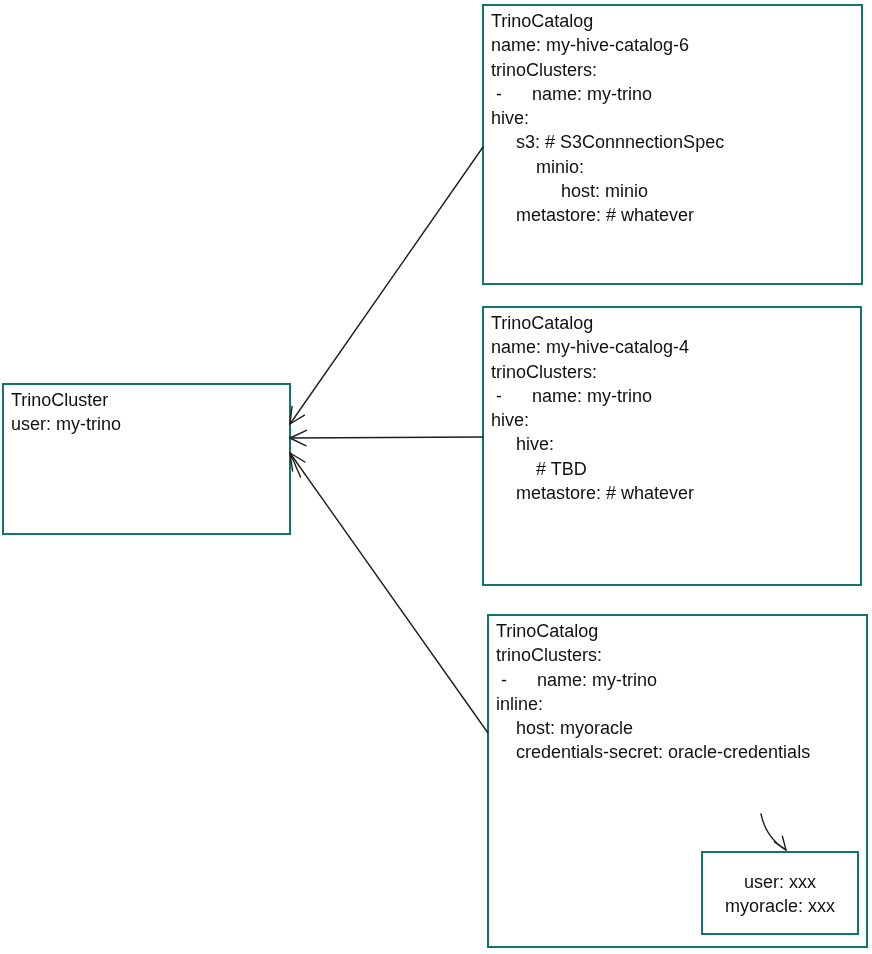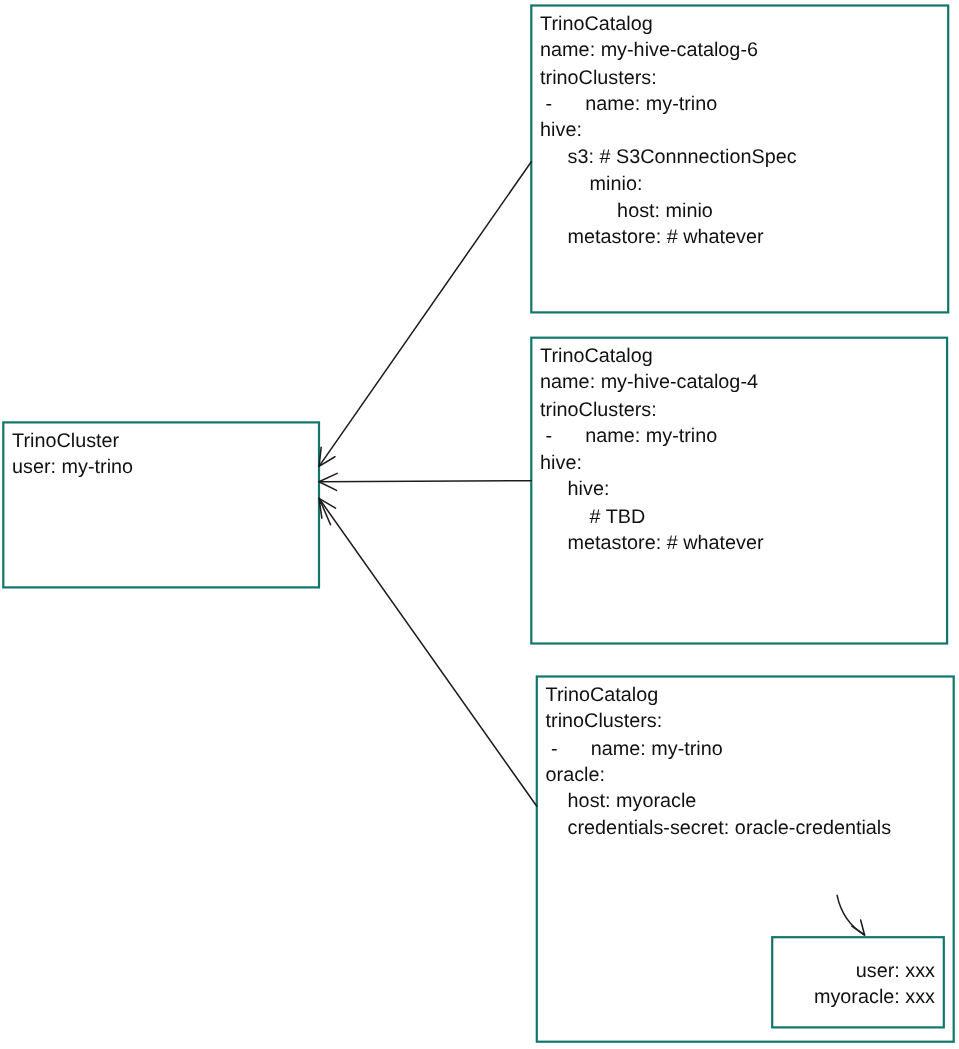--- a/index.html
+++ b/index.html
@@ -26,21 +26,21 @@
     line-height: 24.3px;
   }
   .box .tline {
     white-space: pre;
   }
   .box.cluster  { left: 2px;   top: 339px; width: 289px; height: 152px; margin-top: 44px; }
   .box.catalog1 { left: 482px; top: 4px;   width: 381px; height: 281px; }
   .box.catalog2 { left: 482px; top: 306px; width: 380px; height: 280px; }
   .box.catalog3 { left: 487px; top: 614px; width: 381px; height: 334px; }
   .box.secret   { left: 701px; top: 851px; width: 158px; height: 84px;
-                  text-align: right; padding-top: 17px; }
+                  text-align: center; padding-top: 17px; }
   svg.connectors {
     position: absolute;
     left: 0; top: 0;
     width: 872px;
     height: 954px;
     pointer-events: none;
   }
   svg.connectors path {
     stroke: #1d1d1d;
     stroke-width: 1.4;
@@ -78,21 +78,21 @@
     <div class="tline">hive:</div>
     <div class="tline">     hive:</div>
     <div class="tline">         # TBD</div>
     <div class="tline">     metastore: # whatever</div>
   </div>
 
   <div class="box catalog3">
     <div class="tline">TrinoCatalog</div>
     <div class="tline">trinoClusters:</div>
     <div class="tline"> -      name: my-trino</div>
-    <div class="tline">oracle:</div>
+    <div class="tline">inline:</div>
     <div class="tline">    host: myoracle</div>
     <div class="tline">    credentials-secret: oracle-credentials</div>
   </div>
 
   <div class="box secret">
     <div class="tline">user: xxx</div>
     <div class="tline">myoracle: xxx</div>
   </div>
 
   <svg class="connectors" viewBox="0 0 872 954" xmlns="http://www.w3.org/2000/svg">

